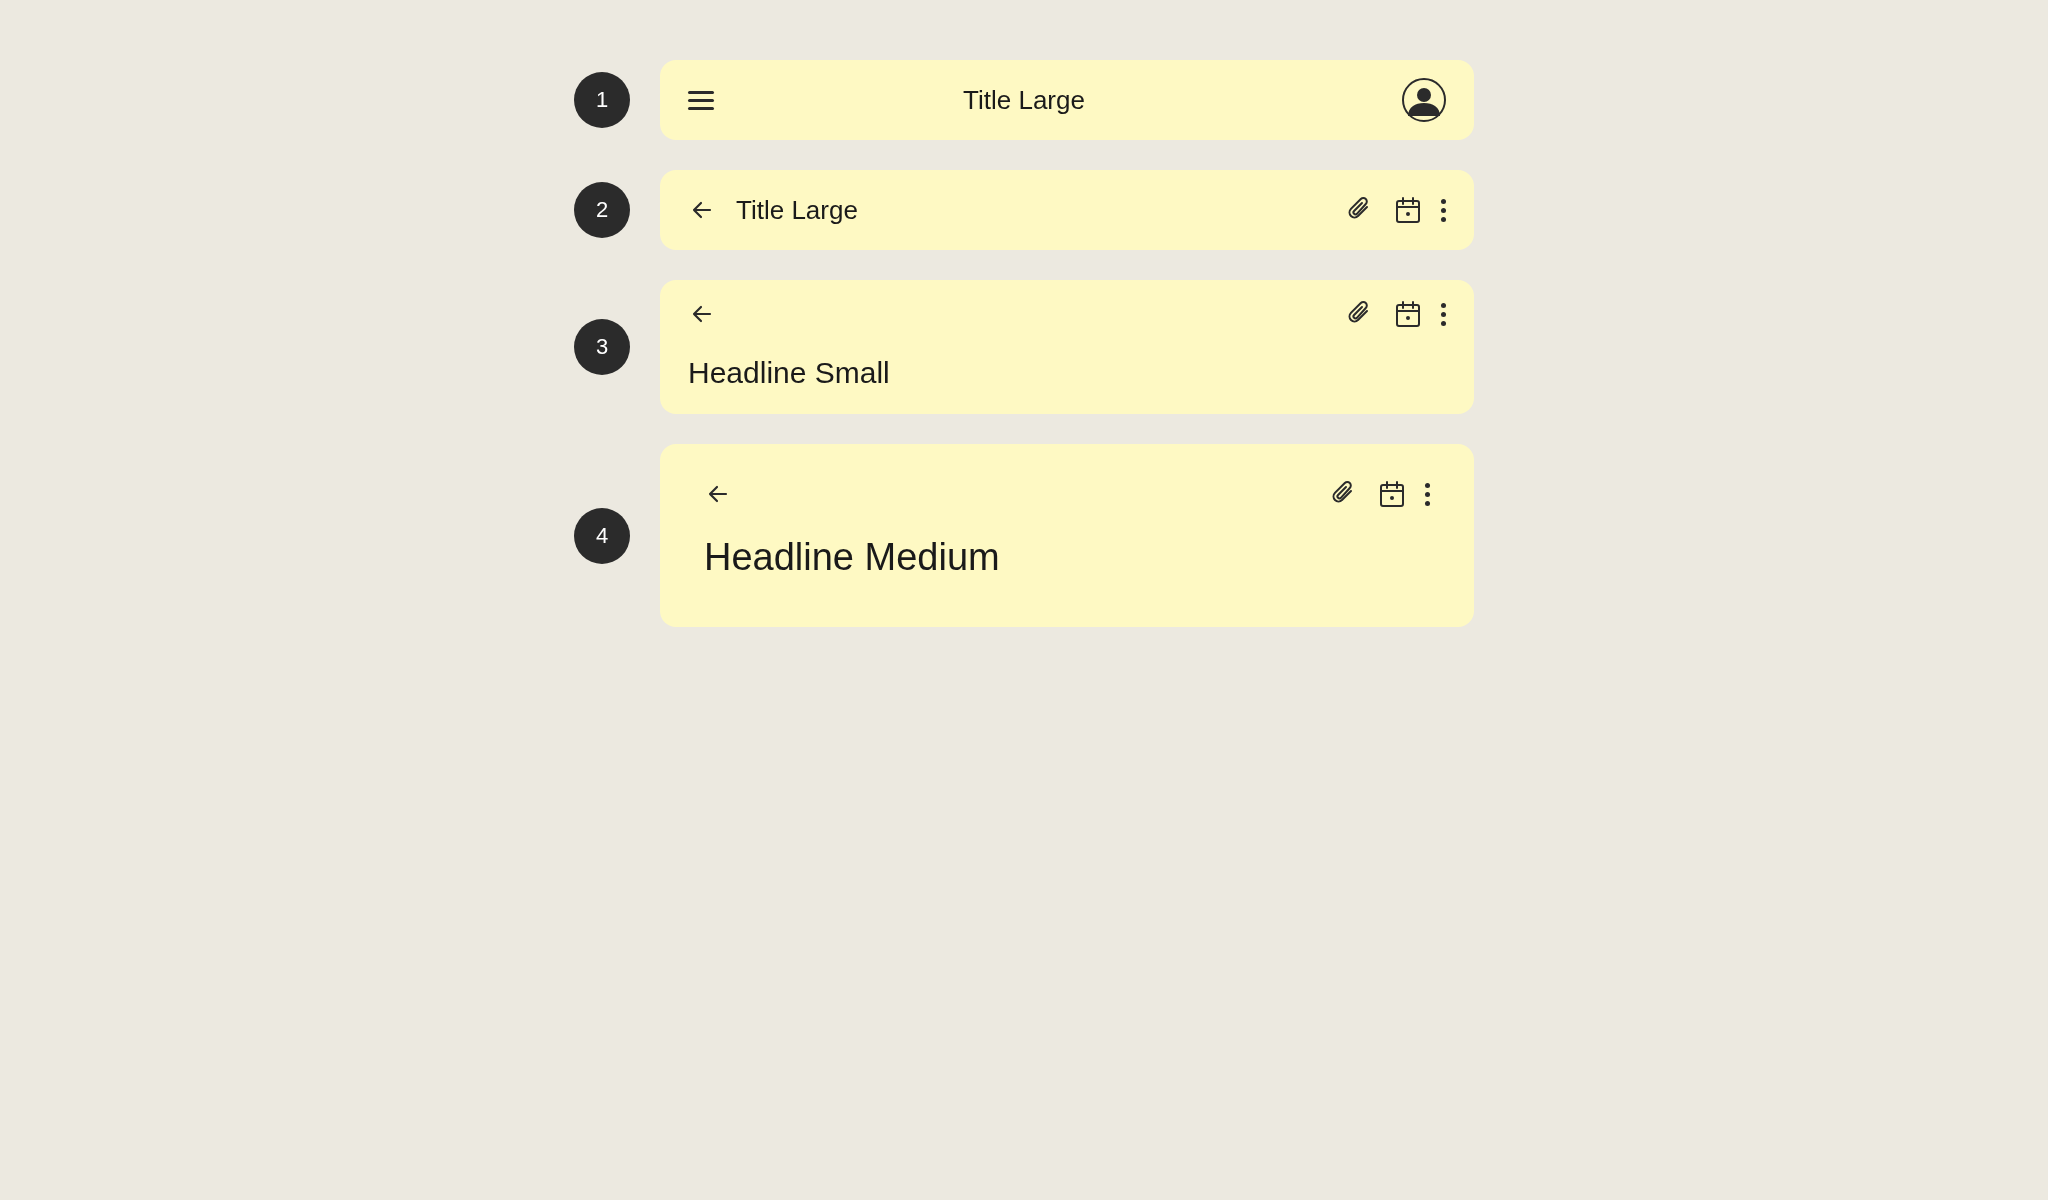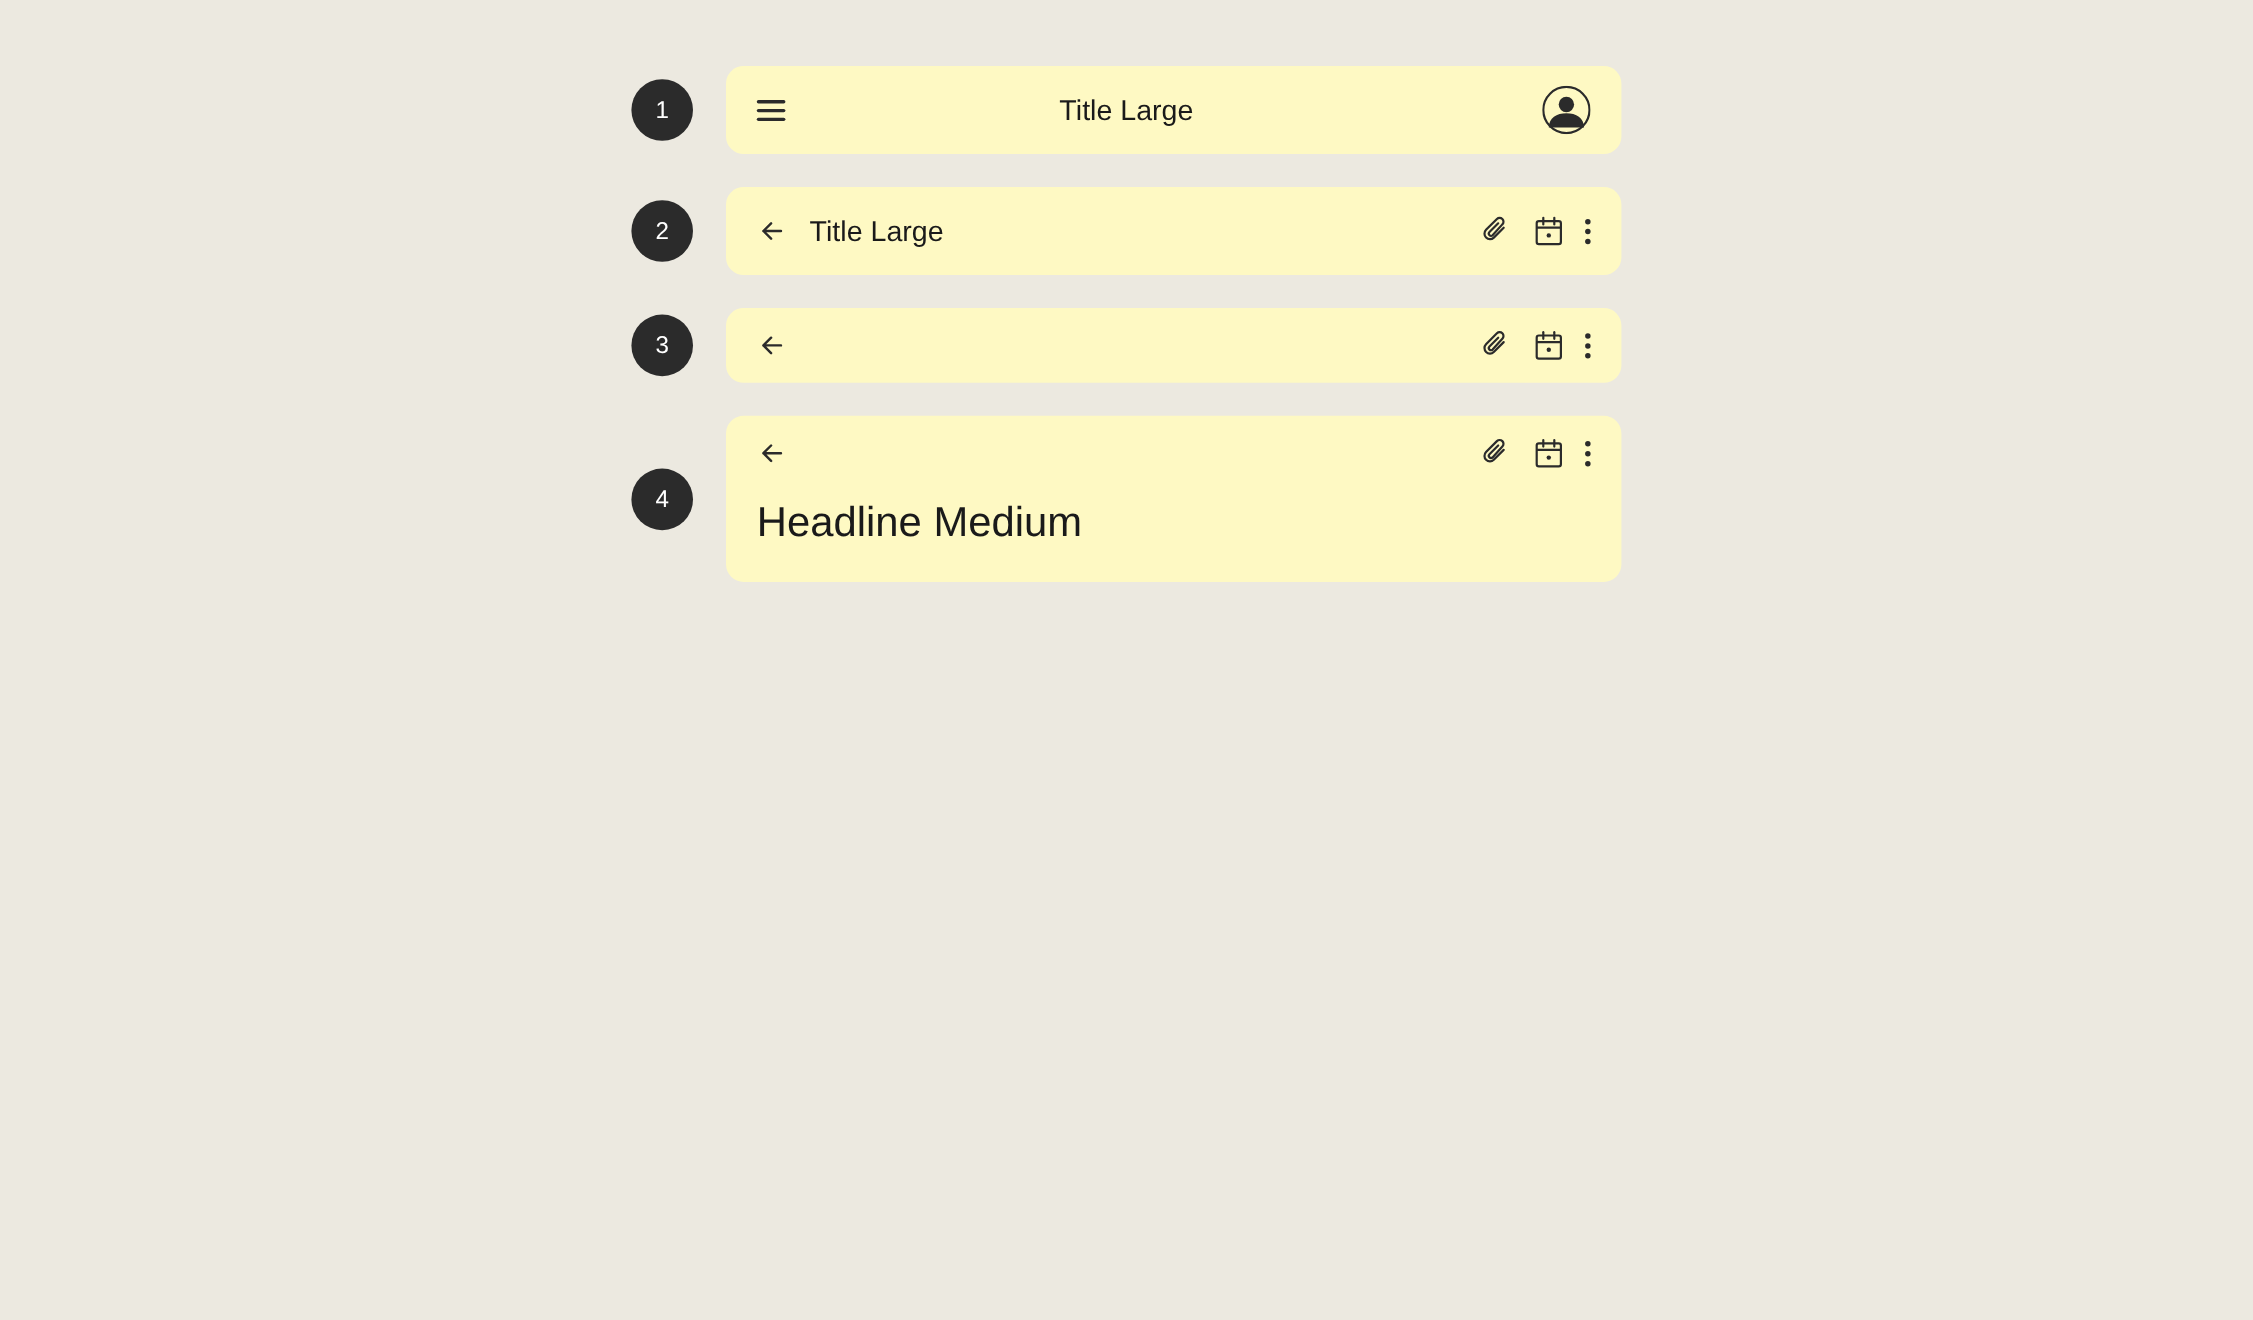--- a/index.html
+++ b/index.html
@@ -175,21 +175,21 @@
     .card-3 .content-row .headline {
       font-size: 30px;
       font-weight: 400;
       color: #1a1a1a;
     }
 
     
     .card-4 {
       display: flex;
       flex-direction: column;
-      padding: 0;
+      padding: 16px;
     }
 
     .card-4 .toolbar-row {
       display: flex;
       flex-direction: row;
       align-items: center;
       padding: 16px 28px;
       height: 68px;
     }
 
@@ -319,20 +319,23 @@
               <circle cx="15" cy="19" r="2" fill="#2b2b2b"></circle>
             </svg>
           </div>
           <div class="three-dots">
             <span></span>
             <span></span>
             <span></span>
           </div>
         </div>
       </div>
+      <div class="content-row">
+        <span class="headline">Headline Small</span>
+      </div>
     </div>
   </div>
 
   <div class="row">
     <div class="badge">
       <span>4</span>
     </div>
     <div class="card card-4">
       <div class="toolbar-row">
 

